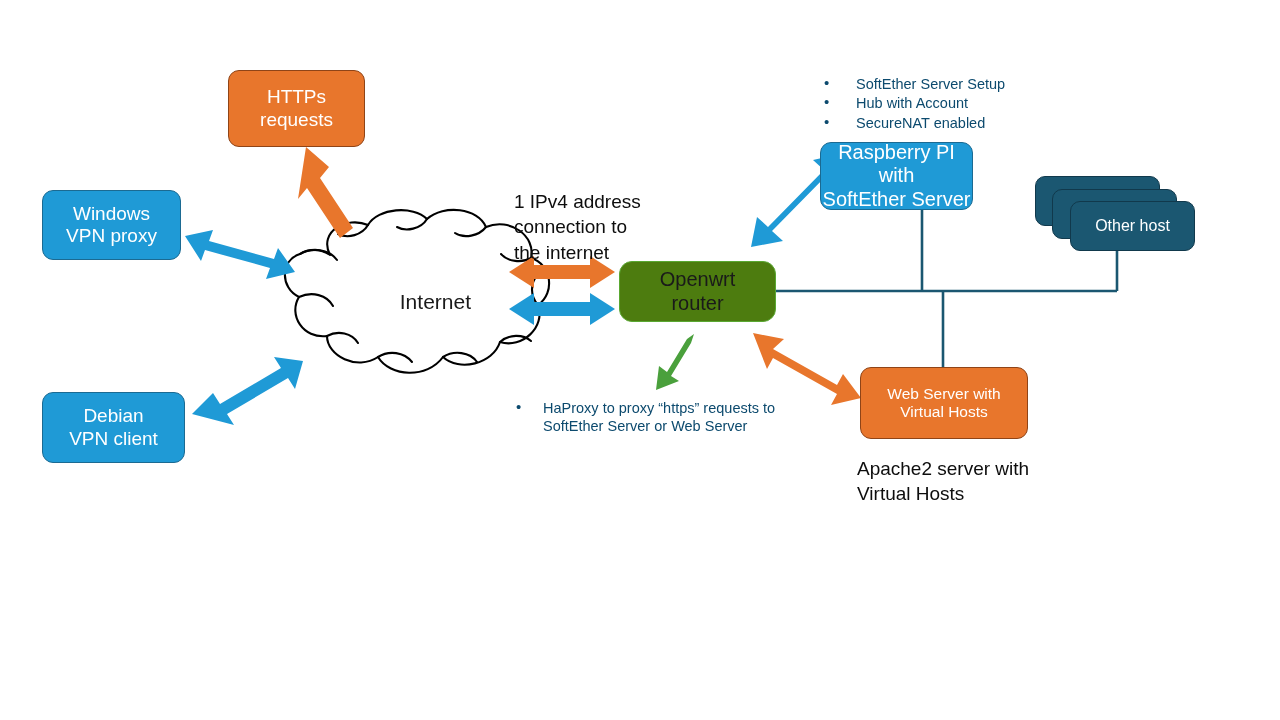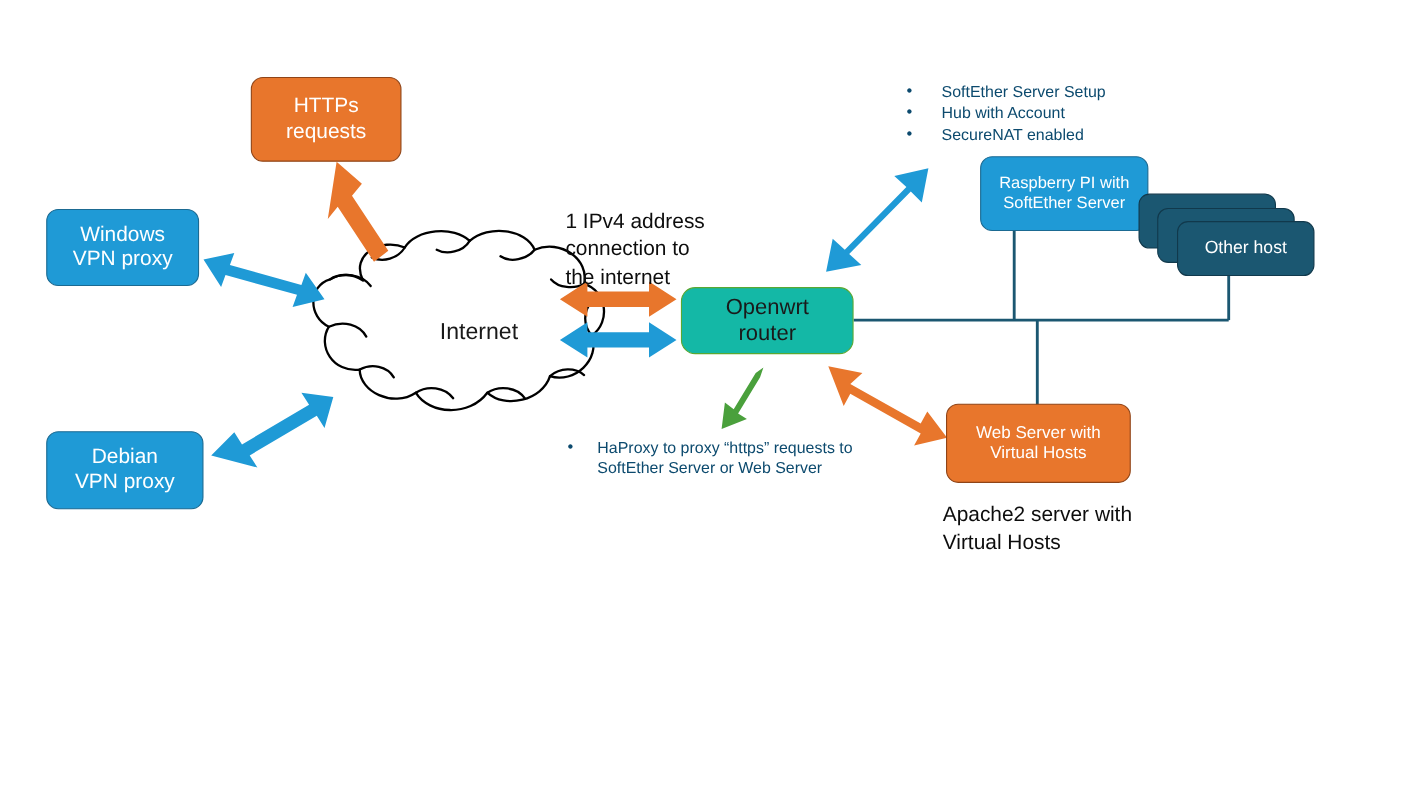--- a/index.html
+++ b/index.html
@@ -45,21 +45,21 @@
     background: #1f9ad6;
     border: 1.6px solid #1b6a92;
     border-radius: 11px;
   }
   .node-orange {
     background: #e8762c;
     border: 1.6px solid #8f4417;
     border-radius: 11px;
   }
   .node-white-green {
-    background: #14b8a6;
+    background: #4d7c0f;
     border: 1.8px solid #5aa832;
     border-radius: 13px;
     color: #1a1a1a;
   }
   .node-darkblue {
     background: #1b5771;
     border: 1.4px solid #11394c;
     border-radius: 10px;
   }
   .stack-back {
@@ -187,33 +187,33 @@
 requests</span>
   </div>
 
   <div class="node node-blue" style="left:42px; top:190px; width:139px; height:70px; font-size:19px;">
     <span class="label">Windows
 VPN proxy</span>
   </div>
 
   <div class="node node-blue" style="left:42px; top:392px; width:143px; height:71px; font-size:19px;">
     <span class="label">Debian
-VPN proxy</span>
+VPN client</span>
   </div>
 
   <div class="node" style="left:316px; top:283px; width:155px; height:38px; color:#1a1a1a; font-size:21px;justify-content:flex-end;">
     <span class="label">Internet</span>
   </div>
 
   <div class="node node-white-green" style="left:619px; top:261px; width:157px; height:61px; font-size:20px;">
     <span class="label">Openwrt
 router</span>
   </div>
 
-  <div class="node node-blue" style="left:891px; top:142px; width:153px; height:68px; font-size:15px;">
+  <div class="node node-blue" style="left:820px; top:142px; width:153px; height:68px; font-size:20px;">
     <span class="label">Raspberry PI with
 SoftEther Server</span>
   </div>
 
   <div class="node node-orange" style="left:860px; top:367px; width:168px; height:72px; font-size:15.5px;">
     <span class="label">Web Server with
 Virtual Hosts</span>
   </div>
 
   <div style="position:absolute; left:1035px; top:176px; width:160px; height:75px;">

